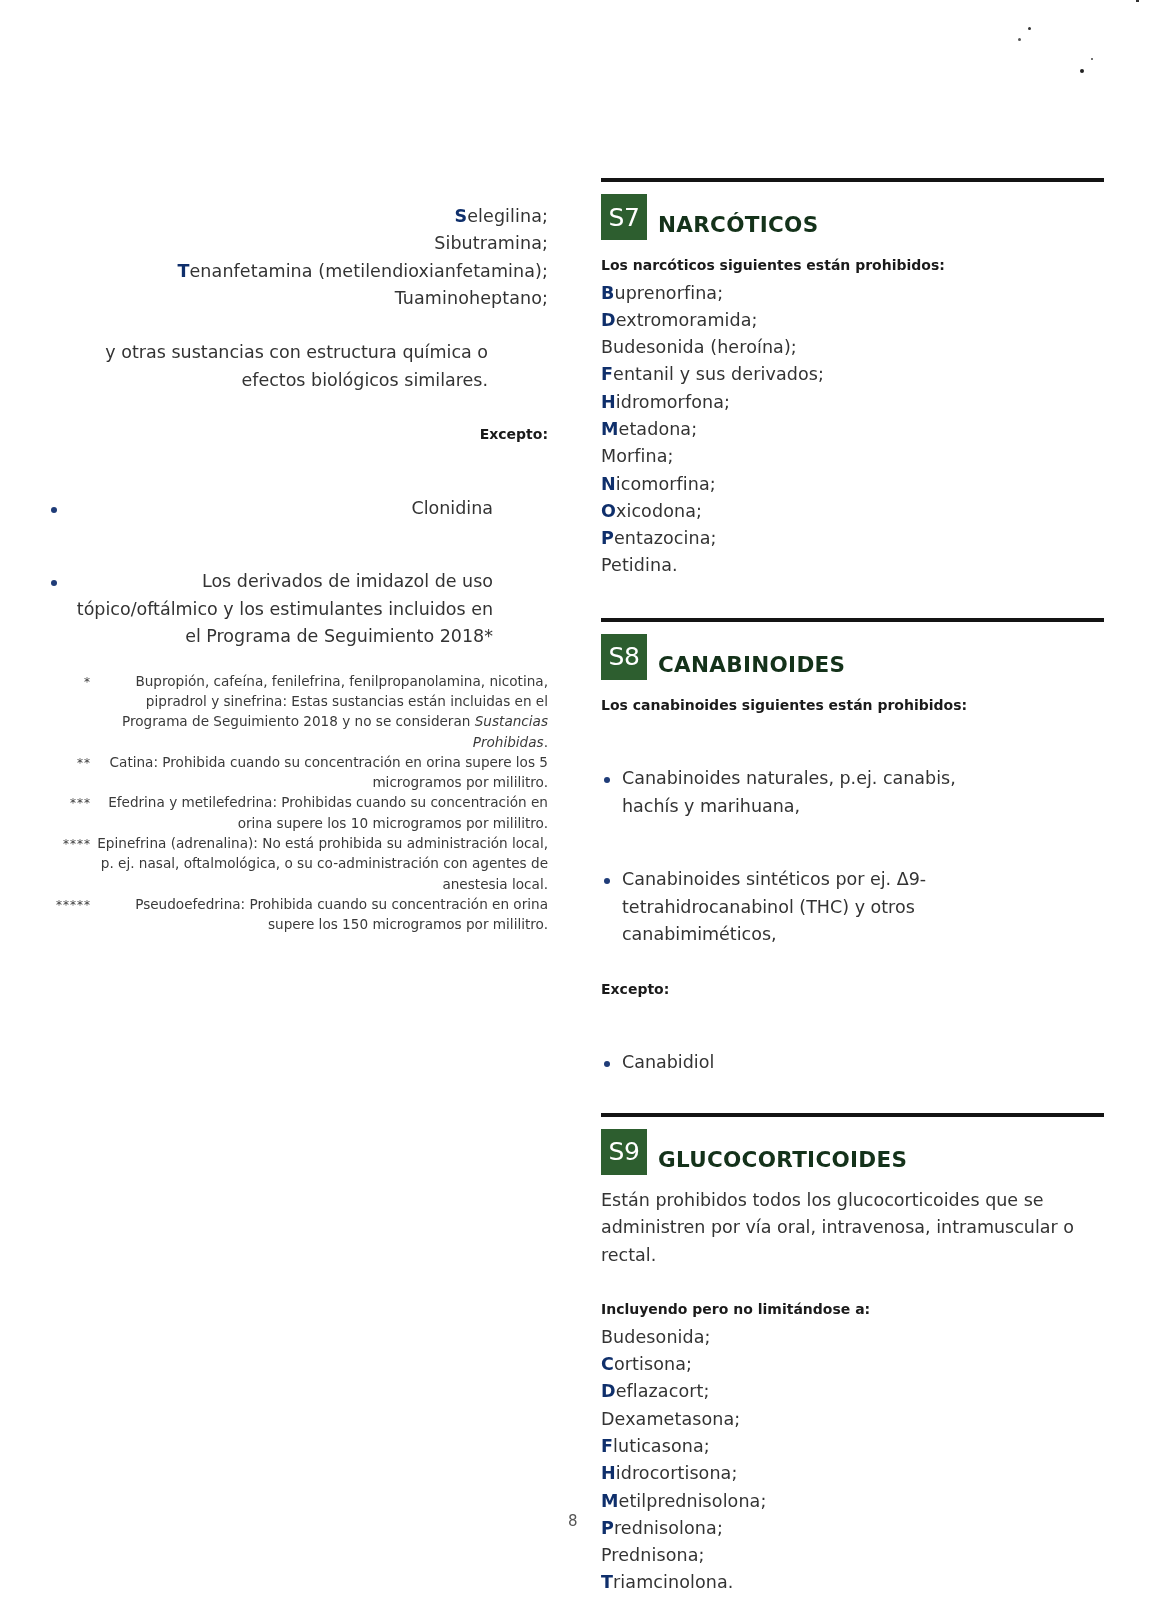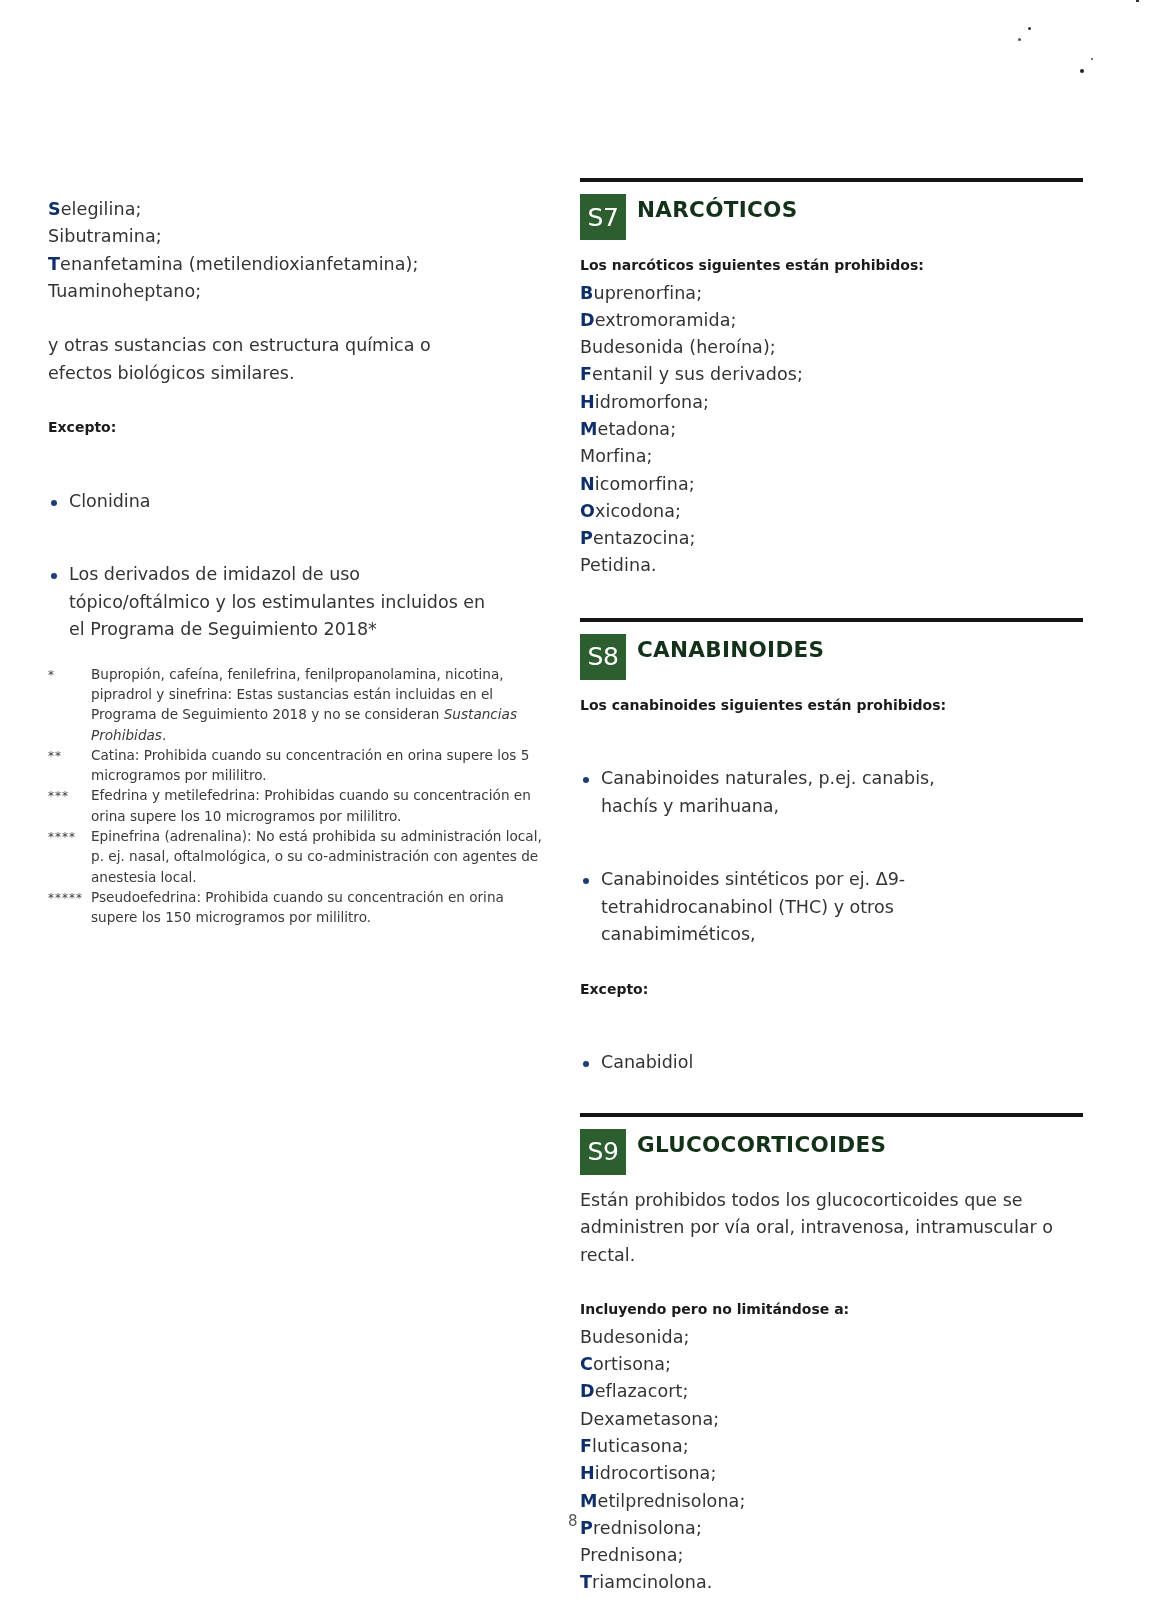--- a/index.html
+++ b/index.html
@@ -1,19 +1,19 @@
 <!DOCTYPE html>
 <html><head>
 <meta charset="utf-8">
 <style>
   html, body { margin: 0; padding: 0; background: #ffffff; }
   body { width: 1161px; height: 1605px; position: relative; overflow: hidden;
          font-family: "DejaVu Sans", "Liberation Sans", sans-serif; color: #2a2a2a; }
-  .col-left { position: absolute; left: 48px; top: 196px; width: 500px; }
-  .col-right { position: absolute; left: 580px; top: 178px; width: 503px; }
+  .col-left { position: absolute; left: 48px; top: 203px; width: 500px; text-align: right; }
+  .col-right { position: absolute; left: 601px; top: 178px; width: 503px; }
 
   .line { font-size: 17.5px; line-height: 27.3px; color: #333; white-space: nowrap; letter-spacing: 0.1px; }
   .initial { color: #0f2f6b; font-weight: bold; }
   .gap { height: 27px; }
   .para { font-size: 17.5px; line-height: 27.5px; color: #333; }
   .bold-label { font-size: 14px; line-height: 27.5px; font-weight: bold; color: #1a1a1a; }
   .bullet-list { list-style: none; margin: 0; padding: 0; }
   .bullet-list li { position: relative; padding-left: 21px; font-size: 17.5px; line-height: 27.5px; color: #333; margin-top: 46px; }
   .bullet-list li .dot { position: absolute; left: 3px; top: 12px; width: 6px; height: 6px; border-radius: 50%; background: #1f3c78; }
 
@@ -21,21 +21,21 @@
   .fn { display: flex; font-size: 13.6px; line-height: 20.3px; color: #3a3a3a; }
   .fn .mark { width: 43px; flex: 0 0 43px; letter-spacing: 1px; font-size: 12px; padding-top: 1px; }
   .fn .text { flex: 1; }
   .fn .text i { font-style: italic; }
 
   .section { position: relative; }
   .rule { height: 4px; background: #141414; width: 503px; }
   .sec-head { display: flex; align-items: flex-start; margin-top: 12px; }
   .badge { width: 46px; height: 46px; background: #2d5e2f; color: #ffffff; font-size: 25px;
            display: flex; align-items: center; justify-content: center; font-weight: normal; letter-spacing: -0.5px; }
-  .sec-title { margin-left: 11px; margin-top: 3px; font-size: 21.5px; font-weight: bold; color: #14321a; letter-spacing: 0.3px; }
+  .sec-title { margin-left: 11px; margin-top: 18px; font-size: 21.5px; font-weight: bold; color: #14321a; letter-spacing: 0.3px; }
   .sec-body { margin-top: 12px; }
 </style>
 </head>
 <body>
 
 <div class="col-left">
   <div>
     <div class="line"><span class="initial">S</span><span>elegilina;</span></div>
     <div class="line"><span class="initial"></span><span>Sibutramina;</span></div>
     <div class="line"><span class="initial">T</span><span>enanfetamina (metilendioxianfetamina);</span></div>

